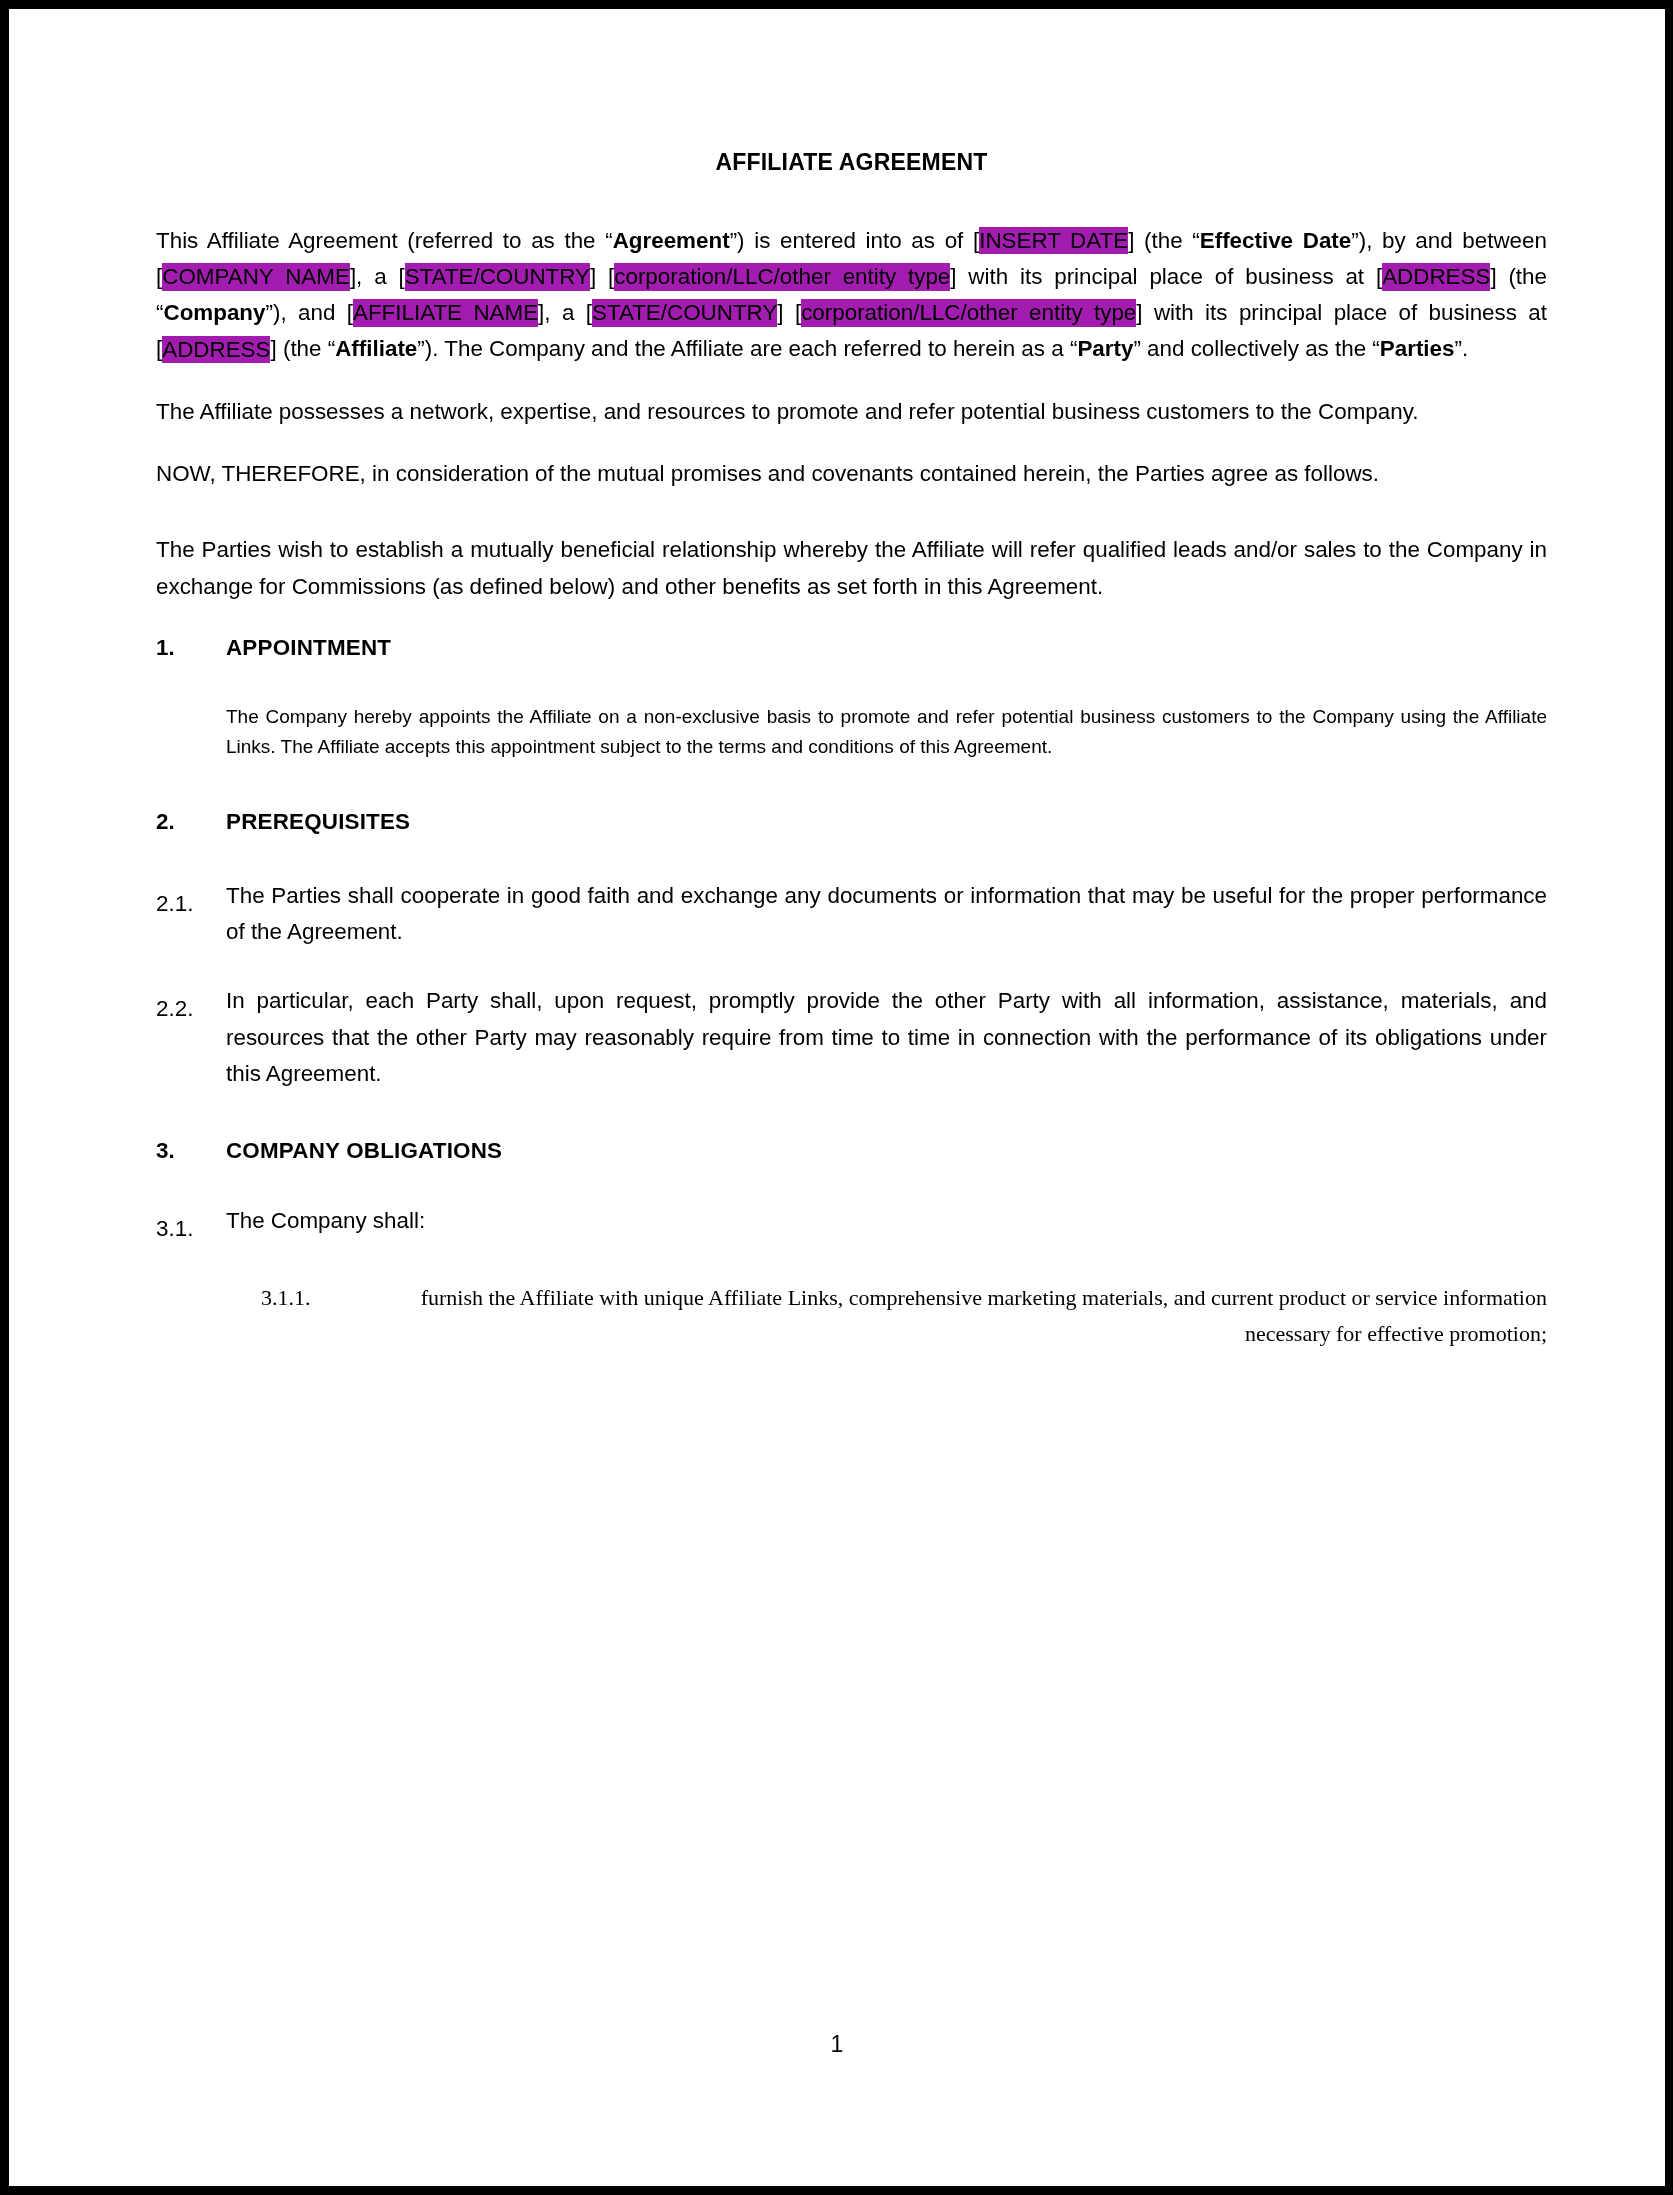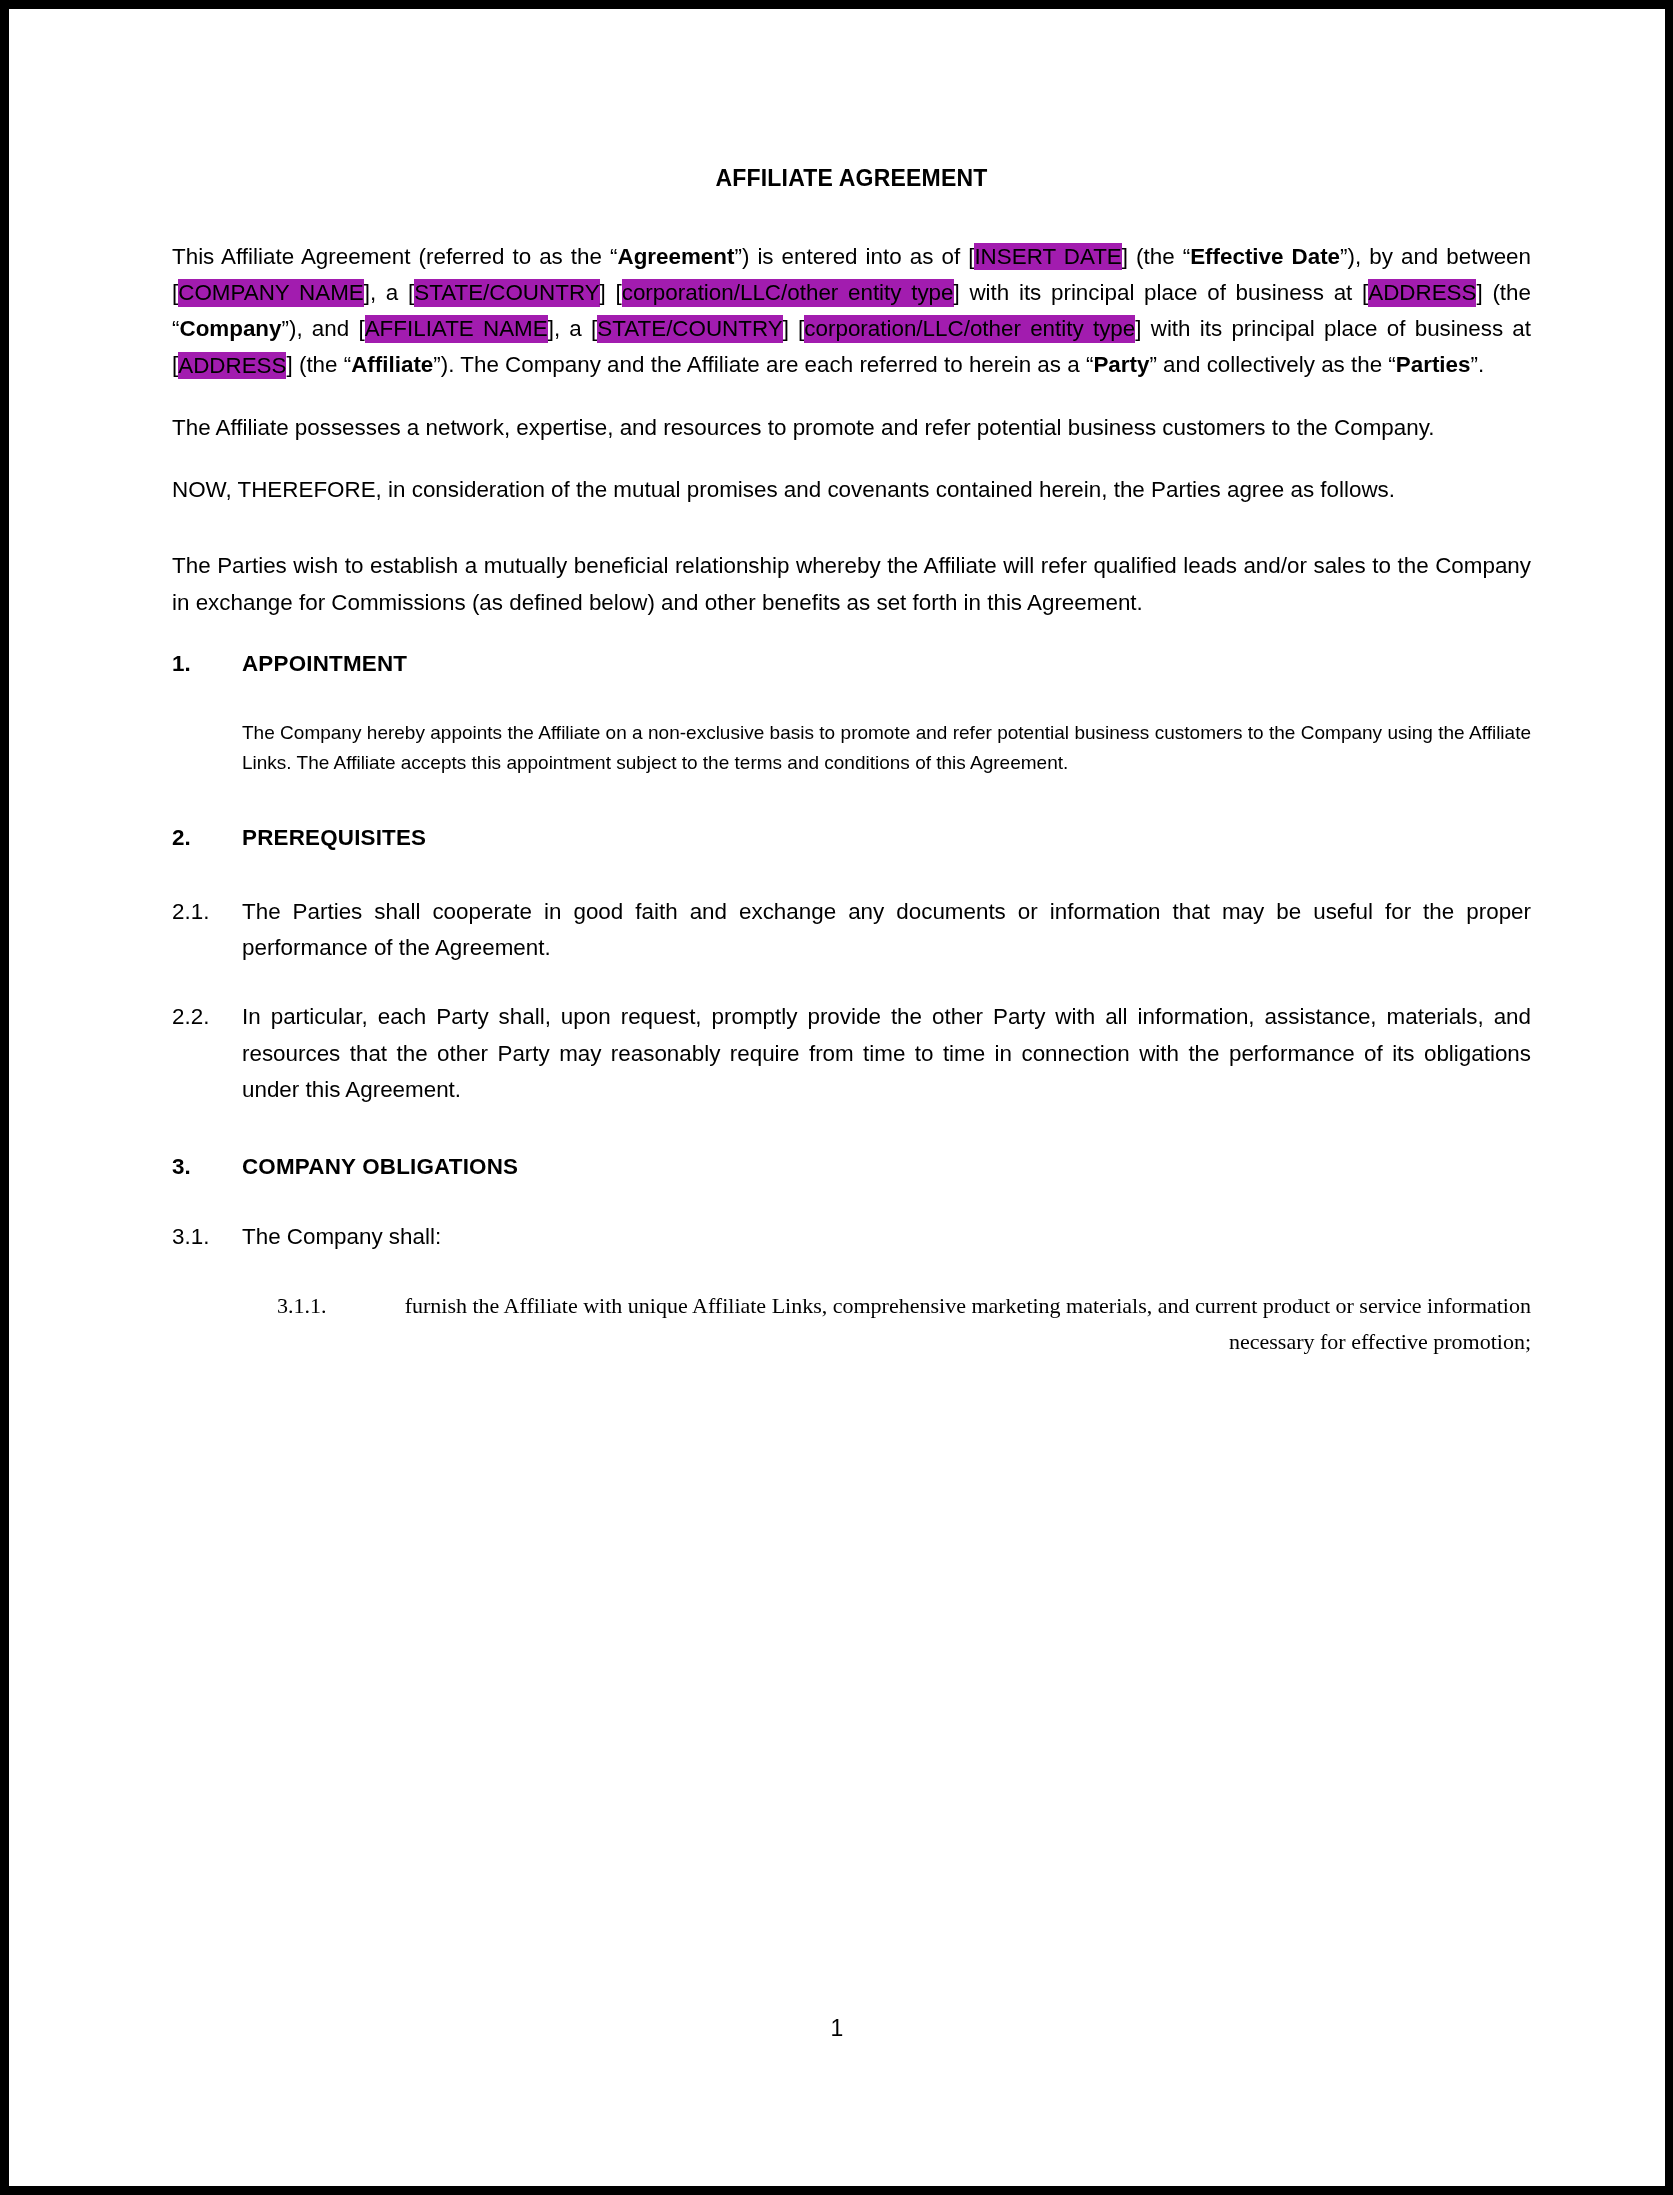--- a/index.html
+++ b/index.html
@@ -14,21 +14,21 @@
     font-family: "Liberation Sans", sans-serif;
     color: #000000;
   }
 
   
   .page {
     width: 1674px;
     height: 2195px;
     background: #ffffff;
     border: 9.7px solid #000000;
-    padding: 16px;
+    padding: 0;
     position: relative;
     overflow: hidden;
   }
 
   .page-inner {
     padding: 140px 118px 0 147px;
     height: 100%;
     position: relative;
   }
 
@@ -86,20 +86,21 @@
   .clause {
     display: flex;
     font-size: 22.4px;
     line-height: 1.62;
     margin: 0 0 33px 0;
   }
   .clause .num {
     width: 70px;
     flex: 0 0 70px;
     white-space: nowrap;
+    margin-top: 8px;
   }
   .clause .body {
     flex: 1 1 auto;
     text-align: justify;
     text-justify: inter-word;
   }
 
   
   .indent-block {
     margin: 0 0 19px 70px;

